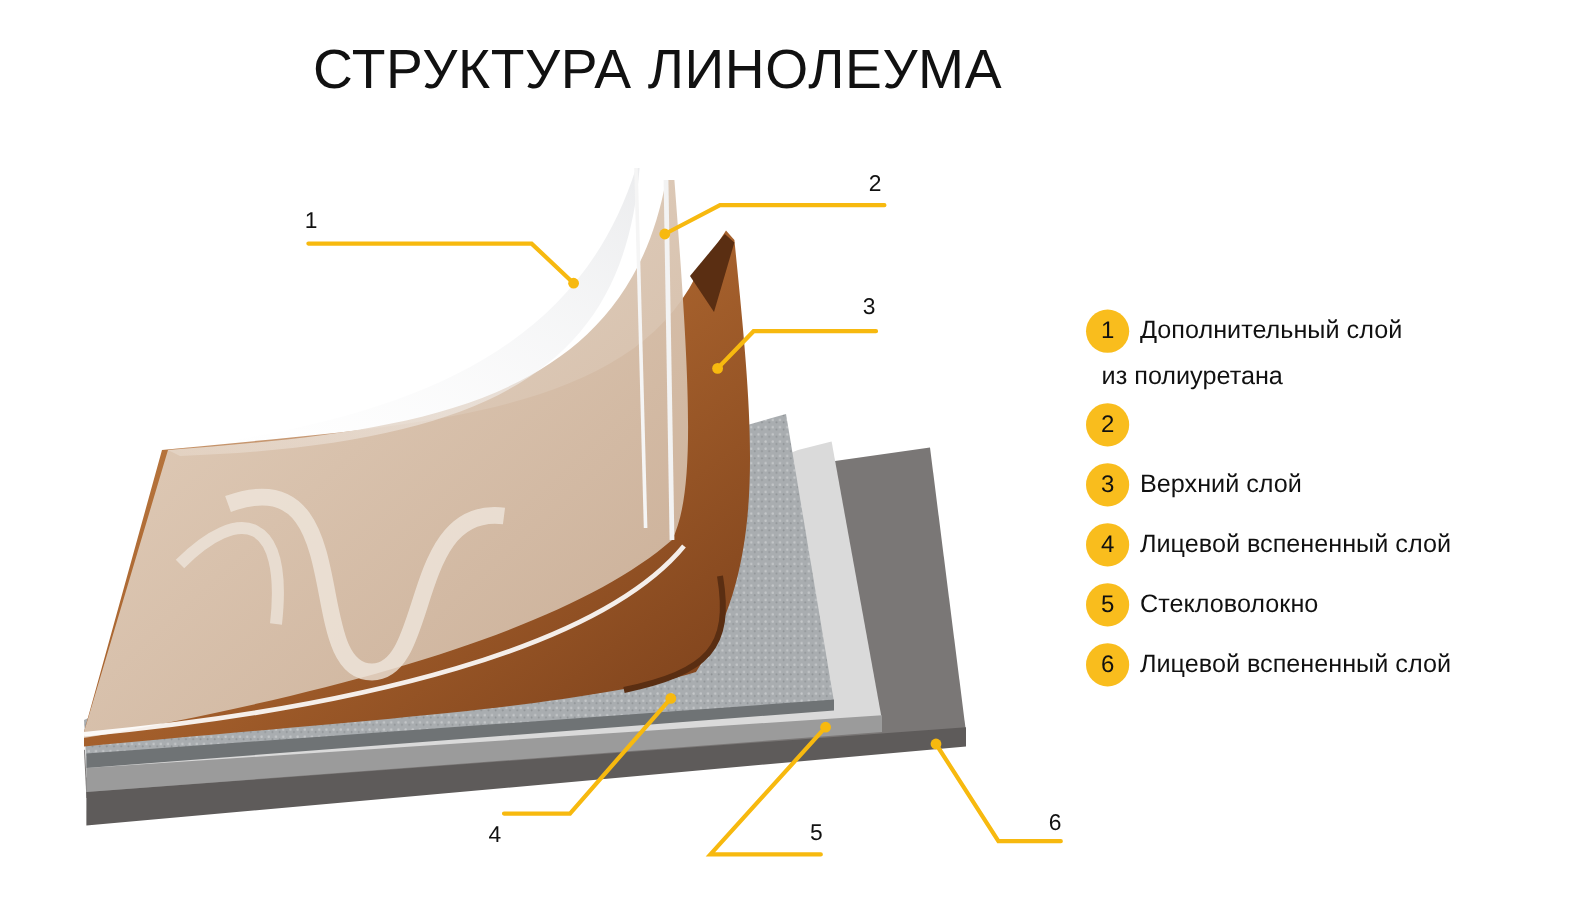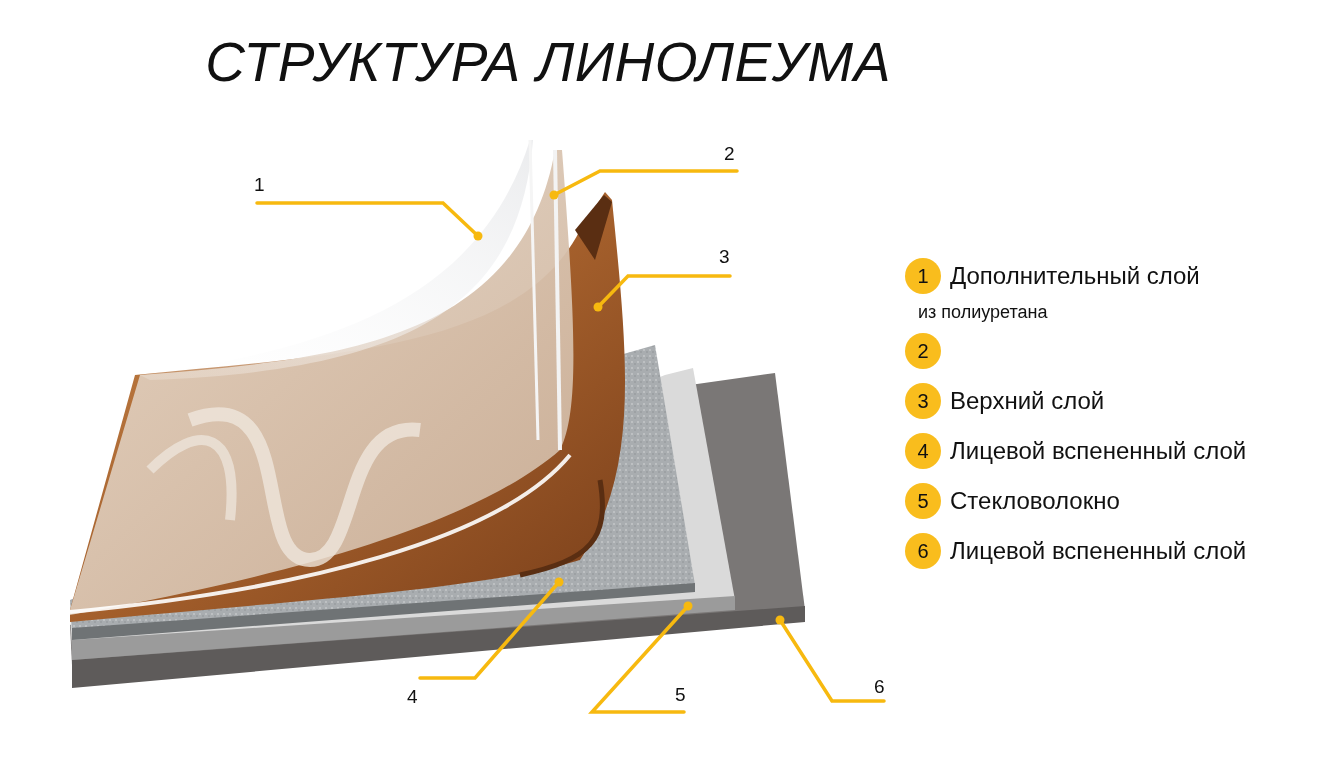--- a/index.html
+++ b/index.html
@@ -1,29 +1,29 @@
 <!DOCTYPE html>
 <html><head>
   <meta charset="utf-8">
   <style>
     html, body { margin: 0; padding: 0; background: #ffffff; }
     body { width: 1320px; height: 764px; position: relative; overflow: hidden;
            font-family: "Liberation Sans", sans-serif; color: #111; }
     .title { position: absolute; left: 0; width: 1096px; top: 30px; text-align: center;
-             font-size: 55px; font-weight: normal; letter-spacing: 0.5px; color: #111; margin: 0; font-style: italic; }
+             font-size: 46px; font-weight: normal; letter-spacing: 0.5px; color: #111; margin: 0; }
     .illustration { position: absolute; left: 0; top: 0; width: 1320px; height: 764px; }
     .callout-num { position: absolute; font-size: 19px; color: #111; }
     .legend { position: absolute; left: 905px; top: 258px; }
     .legend-item { display: flex; align-items: center; height: 36px; margin-bottom: 14px; }
     .legend-item.two-line { flex-wrap: wrap; height: auto; margin-bottom: 10px; }
     .badge { width: 36px; height: 36px; border-radius: 50%; background: #f9bd1d;
              display: flex; align-items: center; justify-content: center;
              font-size: 20px; color: #111; flex: 0 0 36px; }
-    .legend-text { font-size: 24px; margin-left: 9px; color: #111; white-space: nowrap; }
-    .legend-sub { font-size: 18px; color: #111; margin-left: 13px; margin-top: 8px; width: 100%; }
+    .legend-text { font-size: 21px; margin-left: 9px; color: #111; white-space: nowrap; }
+    .legend-sub { font-size: 21px; color: #111; margin-left: 13px; margin-top: 8px; width: 100%; }
   </style>
 </head>
 <body>
 
 <h1 class="title">СТРУКТУРА ЛИНОЛЕУМА</h1>
 
 <svg class="illustration" viewBox="0 0 1320 764" xmlns="http://www.w3.org/2000/svg">
   <defs>
     <linearGradient id="woodGrad" x1="0" y1="0" x2="1" y2="1">
       <stop offset="0" stop-color="#c98a4e"></stop>

